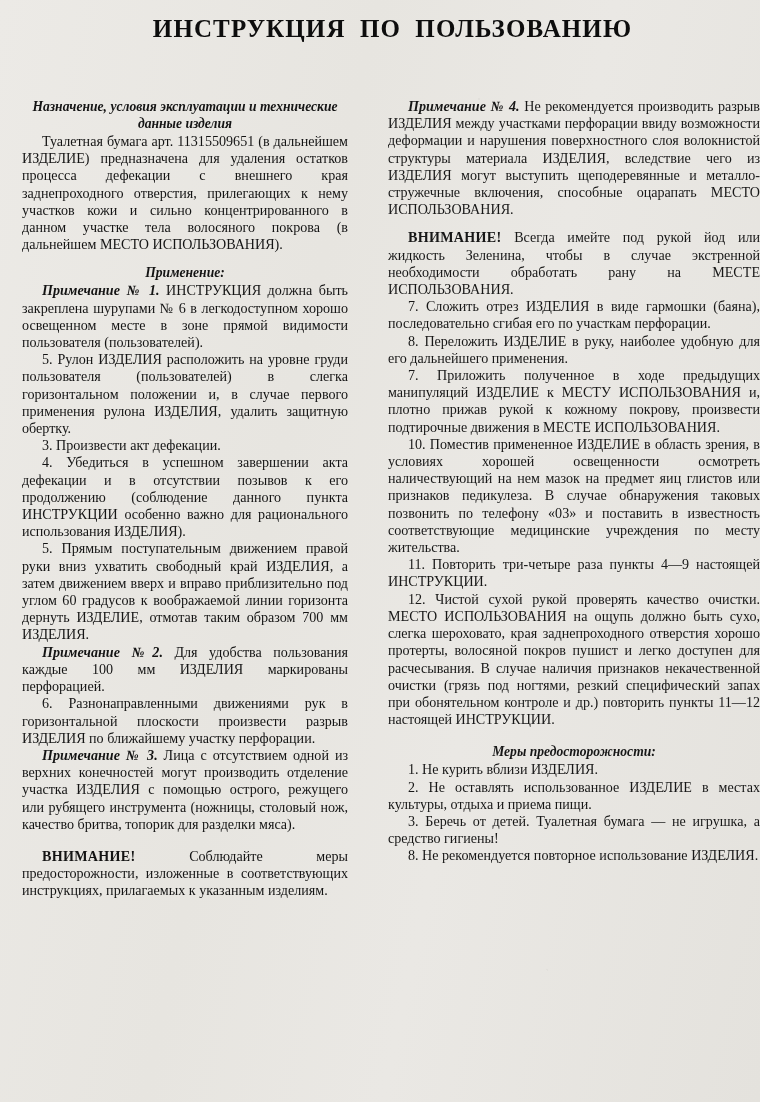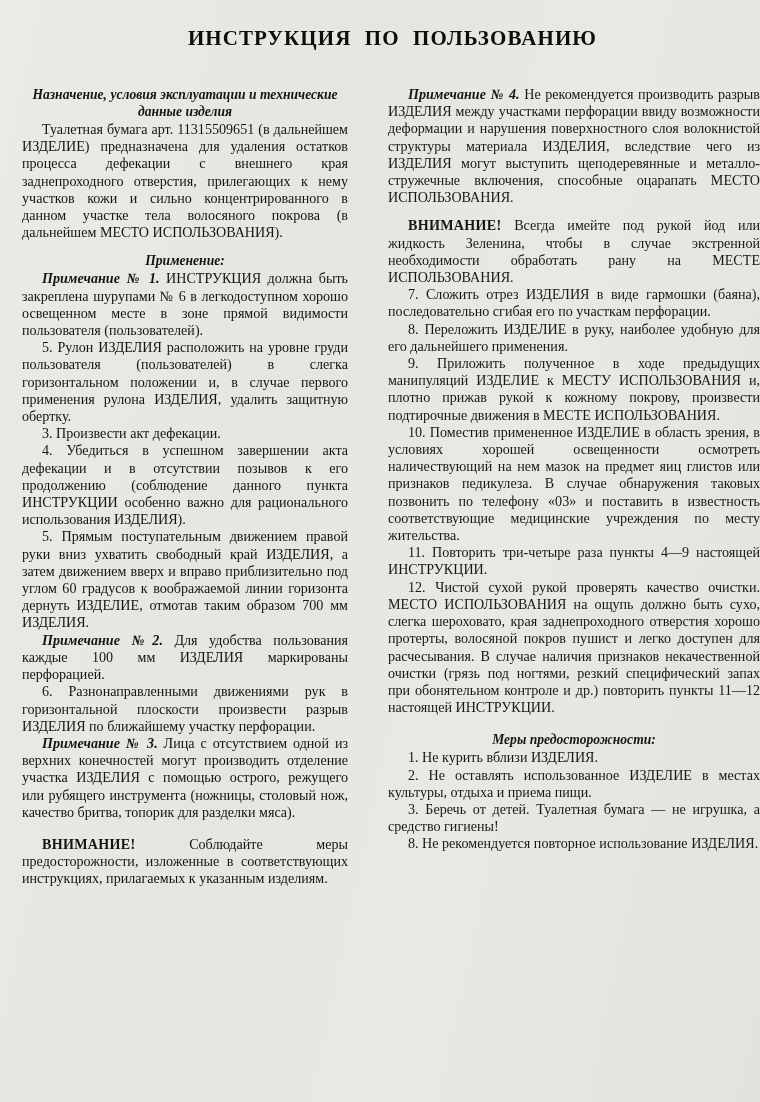--- a/index.html
+++ b/index.html
@@ -23,36 +23,36 @@
       radial-gradient(circle at 72% 88%, rgba(0,0,0,0.028) 0 1px, transparent 1px),
       radial-gradient(circle at 8%  62%, rgba(0,0,0,0.028) 0 1px, transparent 1px),
       linear-gradient(102deg, #eceae6 0%, #e7e5e0 38%, #eae8e4 62%, #e4e2dd 100%);
     font-family: "Liberation Serif", "DejaVu Serif", serif;
     color: #141414;
     -webkit-font-smoothing: none;
   }
 
   
   .doc-title {
-    margin: 12px;
+    margin: 0;
     padding: 14px 60px 0 85px;
     text-align: center;
-    font-size: 21px;
+    font-size: 25px;
     font-weight: bold;
     line-height: 1.22;
     letter-spacing: 1.1px;
     word-spacing: 7px;
     color: #0d0d0d;
   }
   .doc-title .line2 { display: block; }
 
   
   .columns {
     position: absolute;
-    top: 86px;
+    top: 98px;
     left: 0;
     width: 760px;
     display: flex;
     align-items: flex-start;
   }
   .col {
     box-sizing: border-box;
     font-size: 14.1px;
     line-height: 17.2px;
     text-align: justify;
@@ -149,21 +149,21 @@
       <p>
         <span class="note-label">Примечание № 4.</span><span> Не рекомендуется производить разрыв ИЗДЕЛИЯ между участками перфорации ввиду возможности деформации и нарушения поверхностного слоя волокнистой структуры материала ИЗДЕЛИЯ, вследствие чего из ИЗДЕЛИЯ могут выступить щеподеревянные и металло-стружечные включения, способные оцарапать МЕСТО ИСПОЛЬЗОВАНИЯ.</span>
       </p>
 
       <p class="spaced-before-sm">
         <span class="attention">ВНИМАНИЕ!</span><span> Всегда имейте под рукой йод или жидкость Зеленина, чтобы в случае экстренной необходимости обработать рану на МЕСТЕ ИСПОЛЬЗОВАНИЯ.</span>
       </p>
 
       <p>7. Сложить отрез ИЗДЕЛИЯ в виде гармошки (баяна), последовательно сгибая его по участкам перфорации.</p>
       <p>8. Переложить ИЗДЕЛИЕ в руку, наиболее удобную для его дальнейшего применения.</p>
-      <p>9. Приложить полученное в ходе предыдущих манипуляций ИЗДЕЛИЕ к МЕСТУ ИСПОЛЬЗОВАНИЯ и, плотно прижав рукой к кожному покрову, произвести подтирочные движения в МЕСТЕ ИСПОЛЬЗОВАНИЯ.</p>
+      <p>7. Приложить полученное в ходе предыдущих манипуляций ИЗДЕЛИЕ к МЕСТУ ИСПОЛЬЗОВАНИЯ и, плотно прижав рукой к кожному покрову, произвести подтирочные движения в МЕСТЕ ИСПОЛЬЗОВАНИЯ.</p>
       <p>10. Поместив примененное ИЗДЕЛИЕ в область зрения, в условиях хорошей освещенности осмотреть наличествующий на нем мазок на предмет яиц глистов или признаков педикулеза. В случае обнаружения таковых позвонить по телефону «03» и поставить в известность соответствующие медицинские учреждения по месту жительства.</p>
       <p>11. Повторить три-четыре раза пункты 4—9 настоящей ИНСТРУКЦИИ.</p>
       <p>12. Чистой сухой рукой проверять качество очистки. МЕСТО ИСПОЛЬЗОВАНИЯ на ощупь должно быть сухо, слегка шероховато, края заднепроходного отверстия хорошо протерты, волосяной покров пушист и легко доступен для расчесывания. В случае наличия признаков некачественной очистки (грязь под ногтями, резкий специфический запах при обонятельном контроле и др.) повторить пункты 11—12 настоящей ИНСТРУКЦИИ.</p>
 
       <p class="subhead spaced-before">Меры предосторожности:</p>
 
       <p>1. Не курить вблизи ИЗДЕЛИЯ.</p>
       <p>2. Не оставлять использованное ИЗДЕЛИЕ в местах культуры, отдыха и приема пищи.</p>
       <p>3. Беречь от детей. Туалетная бумага — не игрушка, а средство гигиены!</p>
       <p>8. Не рекомендуется повторное использование ИЗДЕЛИЯ.</p>

